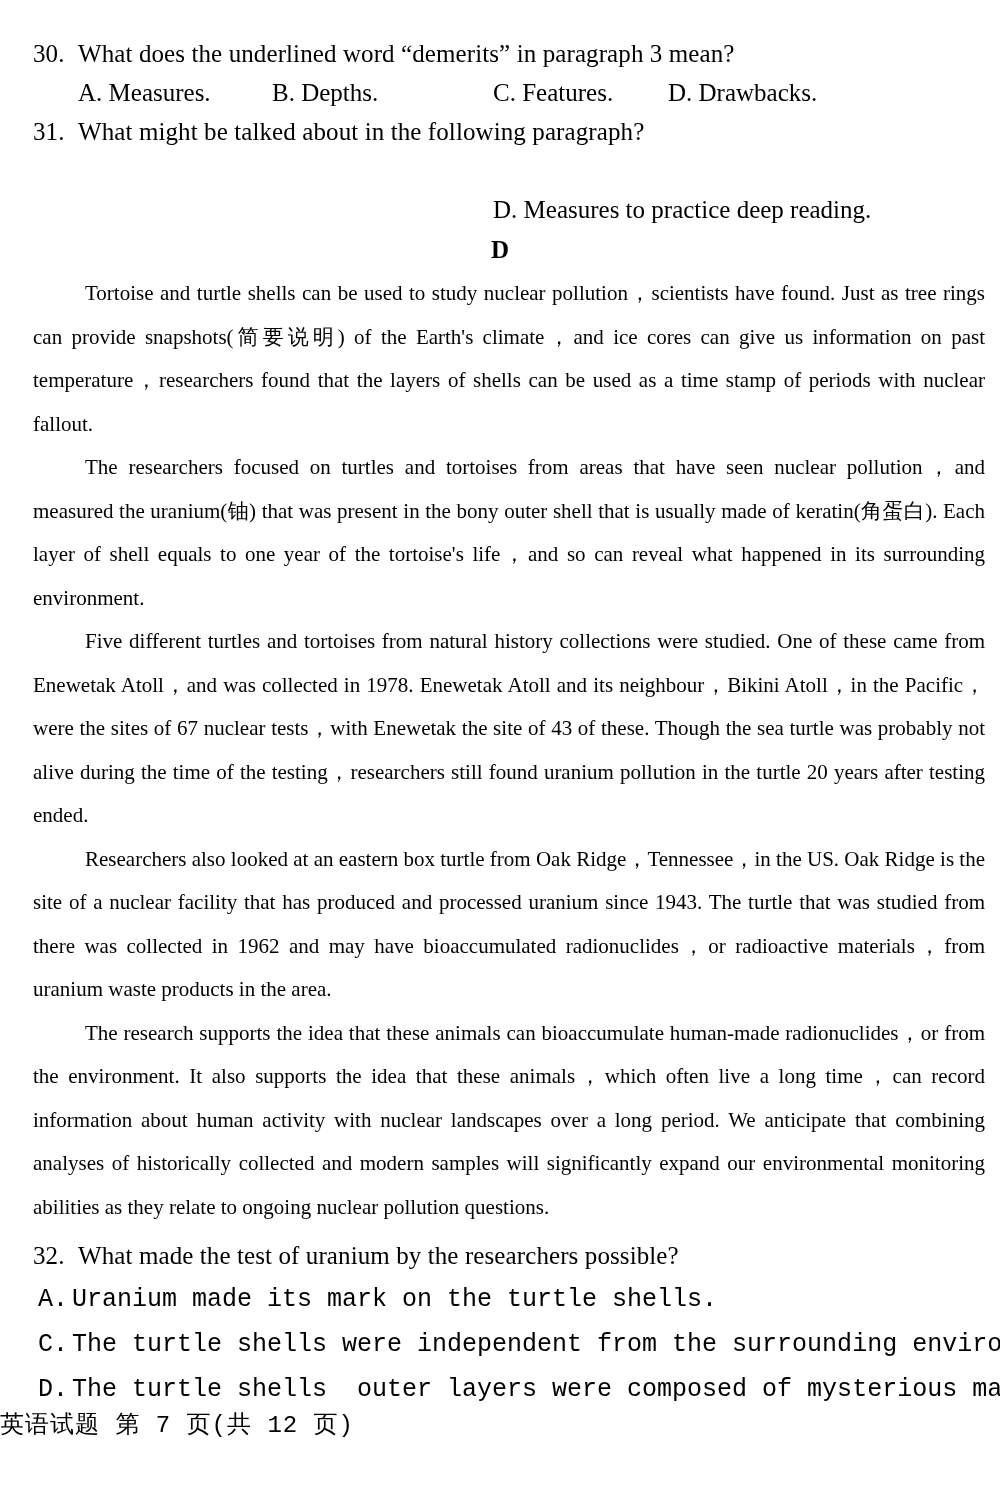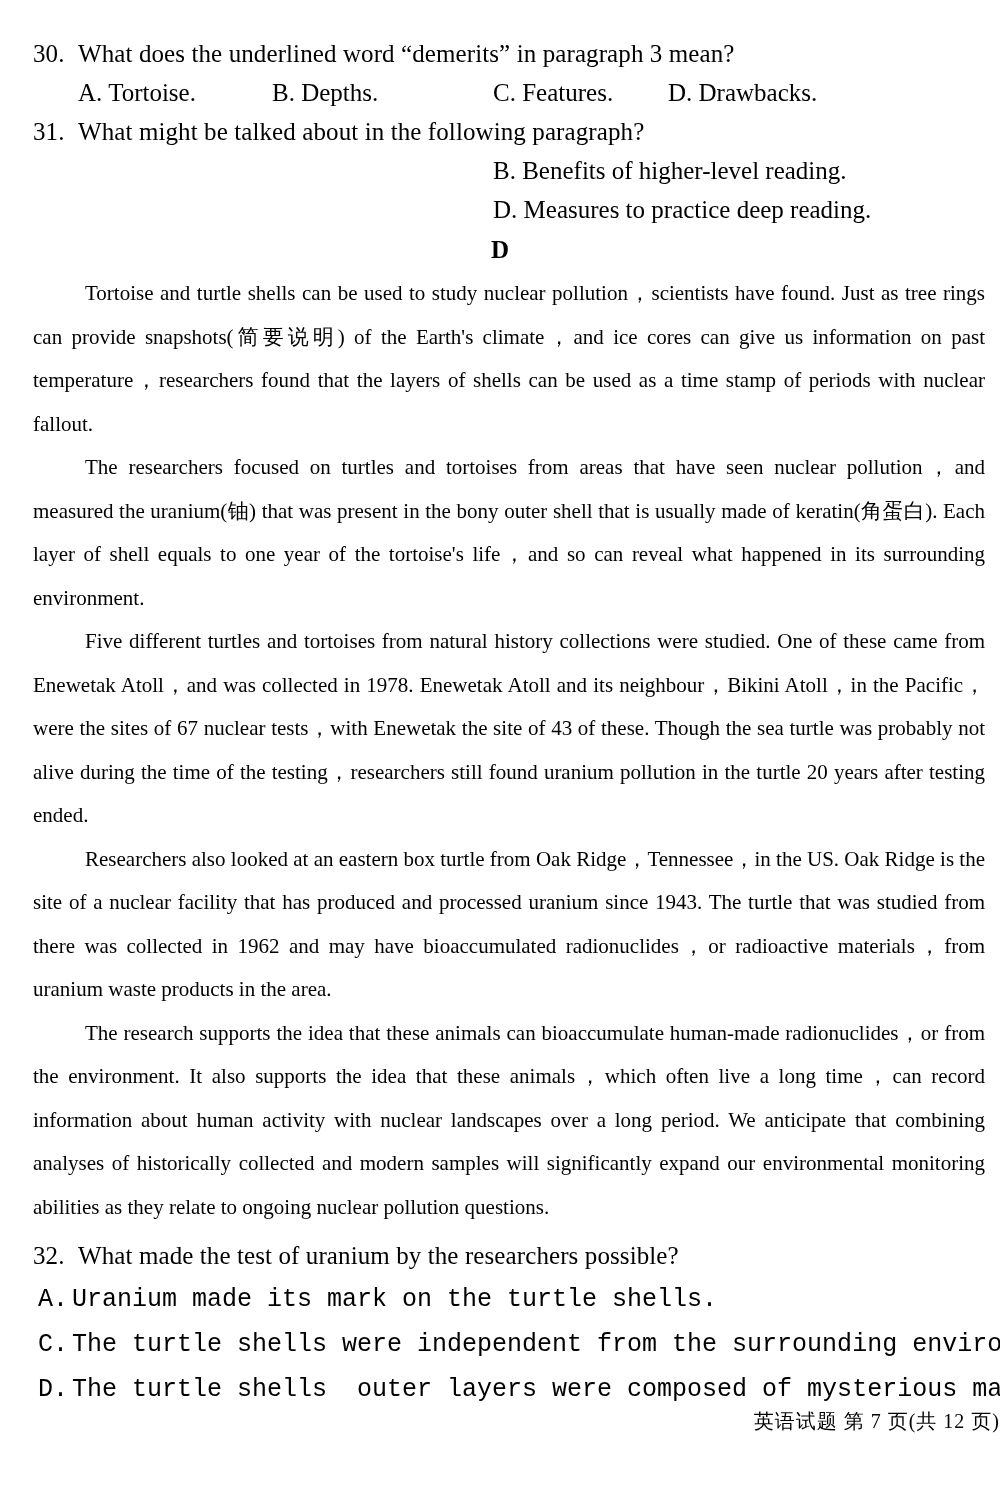--- a/index.html
+++ b/index.html
@@ -86,50 +86,49 @@
     text-indent: 52px;
     hyphens: none;
   }
 
   
   .footer {
     position: absolute;
     left: 0;
     right: 0;
     top: 1408px;
-    text-align: right;
-    font-size: 20px;
+    text-align: left;
+    font-size: 24px;
     letter-spacing: 1px;
-    font-family: Liberation Serif, serif;
+    font-family: Liberation Mono, monospace;
   }
 
   .spacer-sm { height: 6px; }
   .spacer-xs { height: 3px; }
 </style>
 </head>
 <body>
 
 <div class="page">
 
   <div style="height:34px"></div>
 
   <div class="qblock">
     <div class="qline"><span class="qnum">30.</span><span>What does the underlined word “demerits” in paragraph 3 mean?</span></div>
     <div class="optrow">
-      <span class="opt" style="left:78px"><span>A.</span> <span>Tortoise.</span></span>
+      <span class="opt" style="left:78px"><span>A.</span> <span>Measures.</span></span>
       <span class="opt" style="left:272px"><span>B.</span> <span>Depths.</span></span>
       <span class="opt" style="left:493px"><span>C.</span> <span>Features.</span></span>
       <span class="opt" style="left:668px"><span>D.</span> <span>Drawbacks.</span></span>
     </div>
   </div>
 
   <div class="qblock">
     <div class="qline"><span class="qnum">31.</span><span>What might be talked about in the following paragraph?</span></div>
     <div class="optrow">
-      <span class="opt" style="left:493px"><span>B.</span> <span>Benefits of higher-level reading.</span></span>
     </div>
     <div class="optrow">
       <span class="opt" style="left:493px"><span>D.</span> <span>Measures to practice deep reading.</span></span>
     </div>
   </div>
 
   <div class="section-letter">D</div>
 
   <div class="spacer-xs"></div>
 

